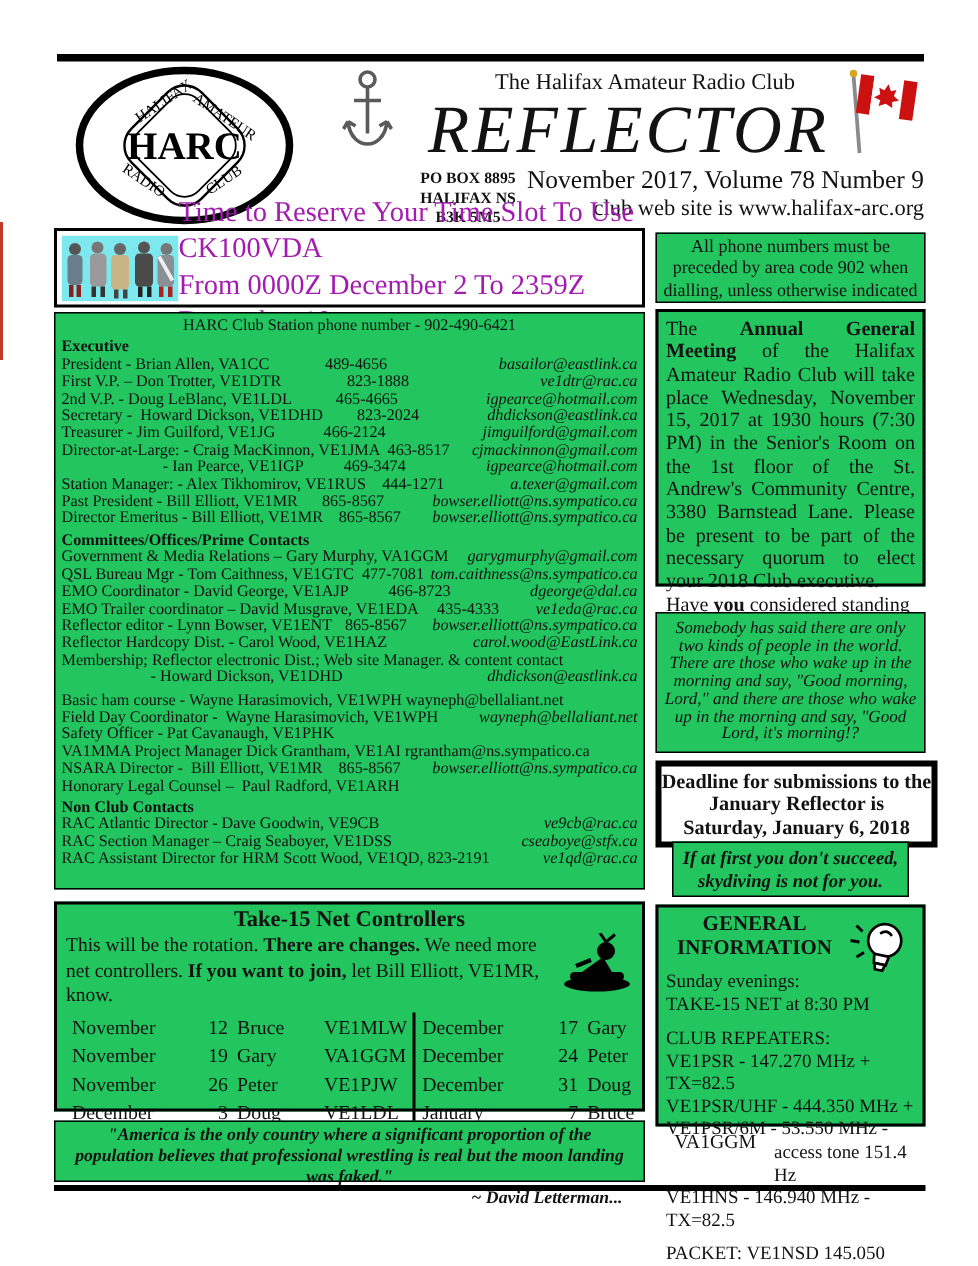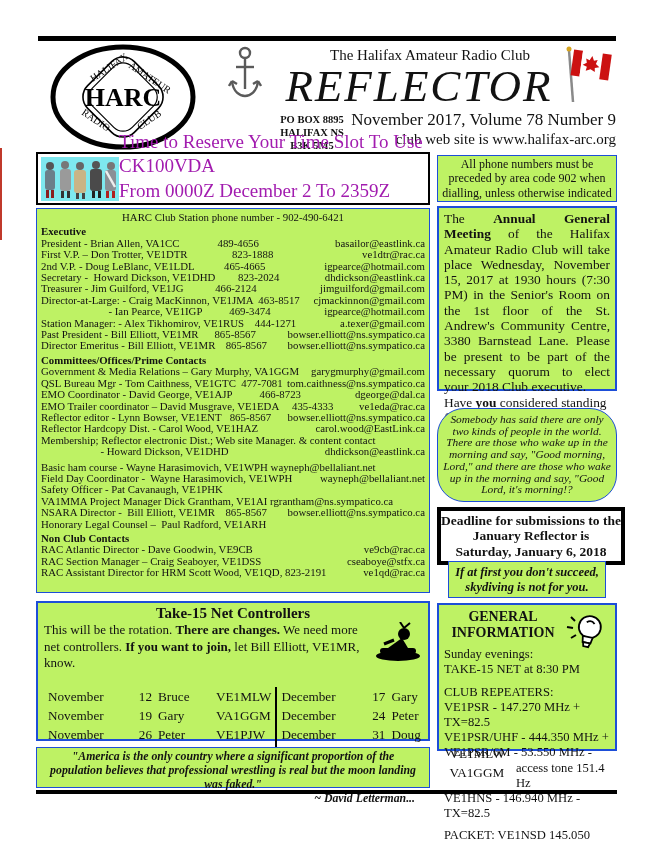--- a/index.html
+++ b/index.html
@@ -1,19 +1,19 @@
 <!DOCTYPE html>
 <html><head>
 <meta charset="utf-8">
 <style>
   html,body{margin:0;padding:0;background:#ffffff;}
   #page{position:relative;width:652px;height:844px;background:#ffffff;overflow:hidden;
         font-family:"Liberation Serif", serif;color:#121212;}
   .abs{position:absolute;}
-  .box{border:2px solid #1d4ed8;background:#bef264;box-sizing:border-box;}
+  .box{border:2px solid #000000;background:#22c55e;box-sizing:border-box;}
   .thin{border-width:1.5px;}
   .pre{white-space:pre-line;}
   .b{font-weight:bold;}
   
   #top-bar{left:38px;top:36px;width:578px;height:5px;background:#000;}
   #left-red-artifact{left:0;top:148px;width:2px;height:92px;background:#c0392b;}
   
   #club-line{left:300px;top:47px;width:260px;text-align:center;font-size:15px;}
   #masthead-title{left:276px;top:60px;width:286px;text-align:center;font-size:45px;
     font-style:italic;letter-spacing:2px;font-weight:500;}
@@ -30,46 +30,46 @@
   #phone-notice{left:437px;top:155px;width:180px;height:47px;display:flex;
     align-items:center;justify-content:center;text-align:center;font-size:12px;line-height:1.22;}
   
   #contacts-box{left:36px;top:208px;width:394px;height:385px;padding:3px 4px 0 4px;
     font-size:10.8px;line-height:11.4px;}
   #station-line{text-align:center;margin-bottom:3px;}
   .contact-heading{font-weight:bold;margin-top:3px;}
   .c-row{display:flex;}
   .c-l{white-space:pre-wrap;}
   .c-m{margin-left:auto;margin-right:auto;}
-  .c-r{margin-left:auto;text-align:right;}
+  .c-r{margin-left:auto;text-align:right;font-style:italic;}
   .gap-top{margin-top:4px;}
   
   #take15-box{left:36px;top:601px;width:394px;height:140px;padding:2px 6px;}
   #take15-title{text-align:center;font-weight:bold;font-size:15px;}
   #take15-intro{font-size:13px;line-height:1.28;}
   #key-icon{float:right;width:48px;height:40px;margin:0 0 2px 6px;}
-  #sched{display:flex;margin-top:15px;}
+  #sched{display:flex;margin-top:3px;}
   .sched-col{flex:1;padding:0 4px;}
   .sched-col + .sched-col{border-left:2px solid #000;}
   .sched-row{display:grid;grid-template-columns:76px 22px 52px auto;column-gap:6px;
     font-size:13.2px;line-height:19px;}
   .sd-day{text-align:right;}
   
   #quote-box{left:36px;top:747px;width:394px;height:41px;padding:2px 8px;
     font-style:italic;font-weight:bold;font-size:11.8px;line-height:1.18;}
   #quote-text{text-align:center;}
   #quote-attr{text-align:right;padding-right:6px;font-weight:bold;}
   #bottom-rule{left:36px;top:790px;width:581px;height:4px;background:#000;}
   
   #agm-box{left:437px;top:206px;width:180px;height:185px;padding:3px 5px;
     font-size:13.4px;line-height:15.3px;}
   #agm-p1{text-align:justify;}
   #somebody-box{left:437px;top:408px;width:180px;height:94px;padding:3px 4px;
     font-style:italic;text-align:center;font-size:11.4px;line-height:11.8px;
-    display:flex;align-items:center;border-radius:27px;}
+    display:flex;align-items:center;}
   #deadline-box{left:437px;top:507px;width:180px;height:50px;border:4px solid #000;
     display:flex;align-items:center;justify-content:center;text-align:center;
     font-weight:bold;font-size:13.5px;line-height:1.12;}
   #sky-box{left:448px;top:561px;width:158px;height:37px;display:flex;align-items:center;
     justify-content:center;text-align:center;font-style:italic;font-weight:bold;
     font-size:12.5px;line-height:1.2;}
   #general-box{left:437px;top:603px;width:180px;height:148px;padding:4px 5px;
     font-size:12.6px;line-height:15.2px;}
   #general-title{font-weight:bold;text-align:center;width:118px;font-size:14px;line-height:1.15;}
   #bulb-icon{position:absolute;right:6px;top:6px;width:46px;height:44px;}

